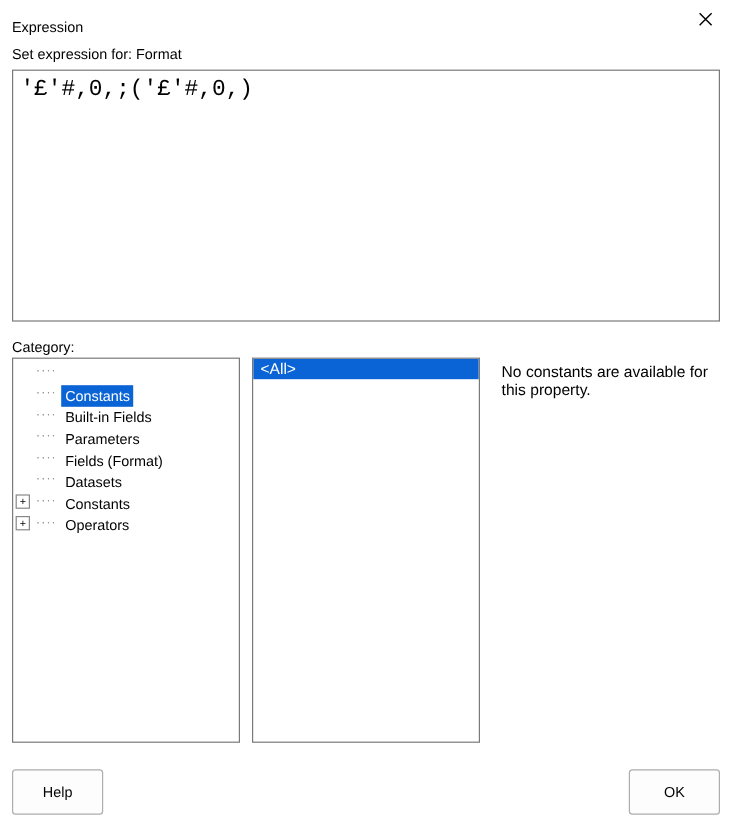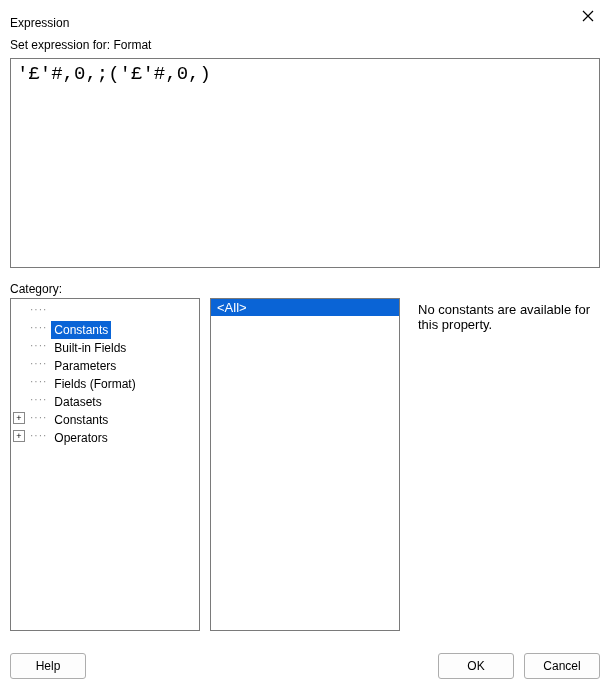--- a/index.html
+++ b/index.html
@@ -129,21 +129,21 @@
   }
   .footer {
     display: flex;
     padding: 12px 10px 12px 10px;
     gap: 10px;
     align-items: center;
   }
   .footer .spacer { flex: 1; }
   button.dlg-btn {
     min-width: 76px;
-    height: 26px;
+    height: 38px;
     background: #fdfdfd;
     border: 1px solid #adadad;
     border-radius: 3px;
     font-family: inherit;
     font-size: 12px;
     padding: 0 18px;
     cursor: pointer;
   }
 </style>
 </head>
@@ -223,16 +223,15 @@
         <span>No constants are available for this property.</span>
       </div>
     </div>
 
   </div>
 
   <div class="footer">
     <button class="dlg-btn">Help</button>
     <div class="spacer"></div>
     <button class="dlg-btn">OK</button>
-    <button class="dlg-btn">Cancel</button>
   </div>
 
 </div>
 
 </body></html>

